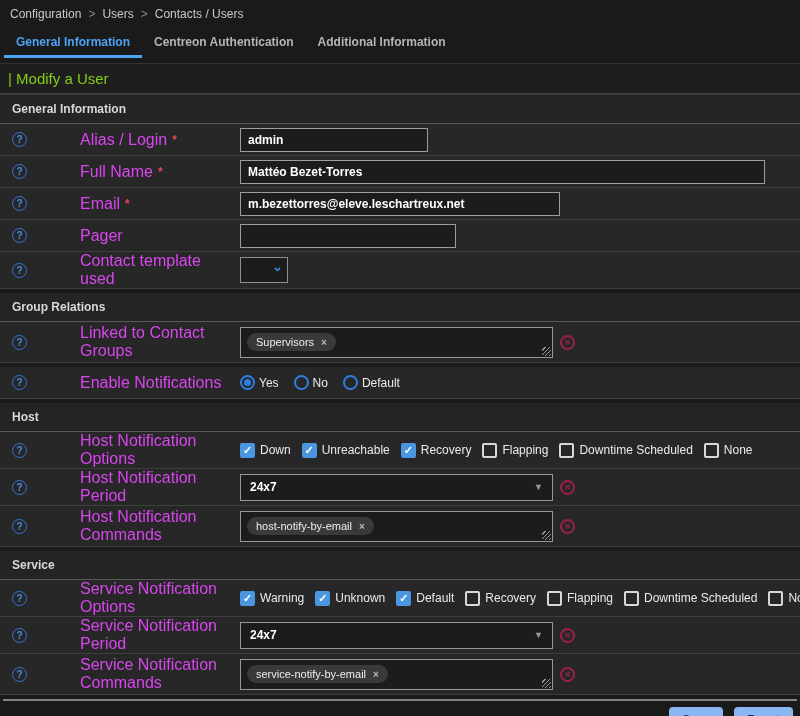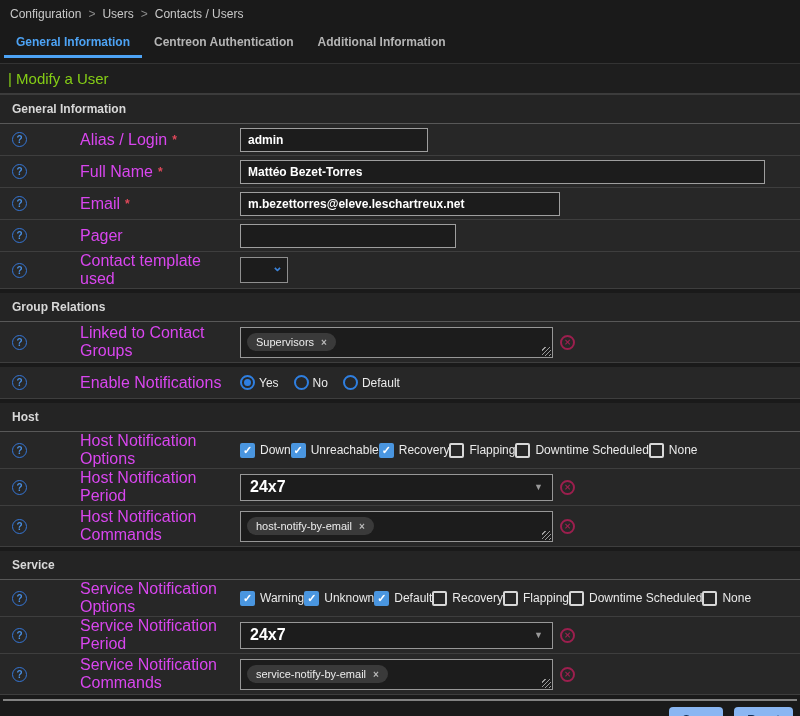--- a/index.html
+++ b/index.html
@@ -74,39 +74,39 @@
   .resize-grip {
     position: absolute; right: 1px; bottom: 1px; width: 9px; height: 9px;
     background: repeating-linear-gradient(135deg, transparent 0 2px, #9a9a9a 2px 3px);
     cursor: nwse-resize;
   }
   
   .dd-select {
     width: 313px; height: 27px; background: #1c1c1c; border: 1px solid #979797;
     display: flex; align-items: center; justify-content: space-between; padding: 0 9px; cursor: pointer;
   }
-  .dd-select .val { color: #ffffff; font-weight: bold; font-size: 16px; }
+  .dd-select .val { color: #ffffff; font-weight: bold; font-size: 12px; }
   .dd-arrow { color: #9a9a9a; font-size: 9px; }
   
   .clear-btn {
     width: 15px; height: 15px; border-radius: 50%; border: 2px solid #9c1f4e;
     color: #9c1f4e; font-size: 8px; font-weight: bold; margin-left: 7px;
     display: inline-flex; align-items: center; justify-content: center; cursor: pointer; flex: 0 0 15px;
   }
   
   .radio-group { display: flex; align-items: center; gap: 15px; }
   .radio-item { display: inline-flex; align-items: center; gap: 4px; cursor: pointer; color: #eaeaea; }
   .radio {
     width: 15px; height: 15px; border-radius: 50%; border: 2px solid #2f7fe0;
     display: inline-flex; align-items: center; justify-content: center; background: transparent;
   }
   .radio .dot { width: 7px; height: 7px; border-radius: 50%; background: transparent; }
   .radio.selected .dot { background: #2f7fe0; }
   
-  .cb-group { display: flex; align-items: center; flex-wrap: nowrap; }
+  .cb-group { display: flex; align-items: center; gap: 11px; flex-wrap: nowrap; }
   .cb-item { display: inline-flex; align-items: center; gap: 5px; cursor: pointer; color: #eaeaea; white-space: nowrap; }
   .cb {
     width: 15px; height: 15px; border-radius: 2px; border: 2px solid #d8d8d8;
     display: inline-flex; align-items: center; justify-content: center;
     color: transparent; font-size: 11px; font-weight: bold; background: transparent;
   }
   .cb.checked { background: #4a96e0; border-color: #4a96e0; color: #ffffff; }
   .cb.checked::after { content: "\2713"; }
   
   .footer {

